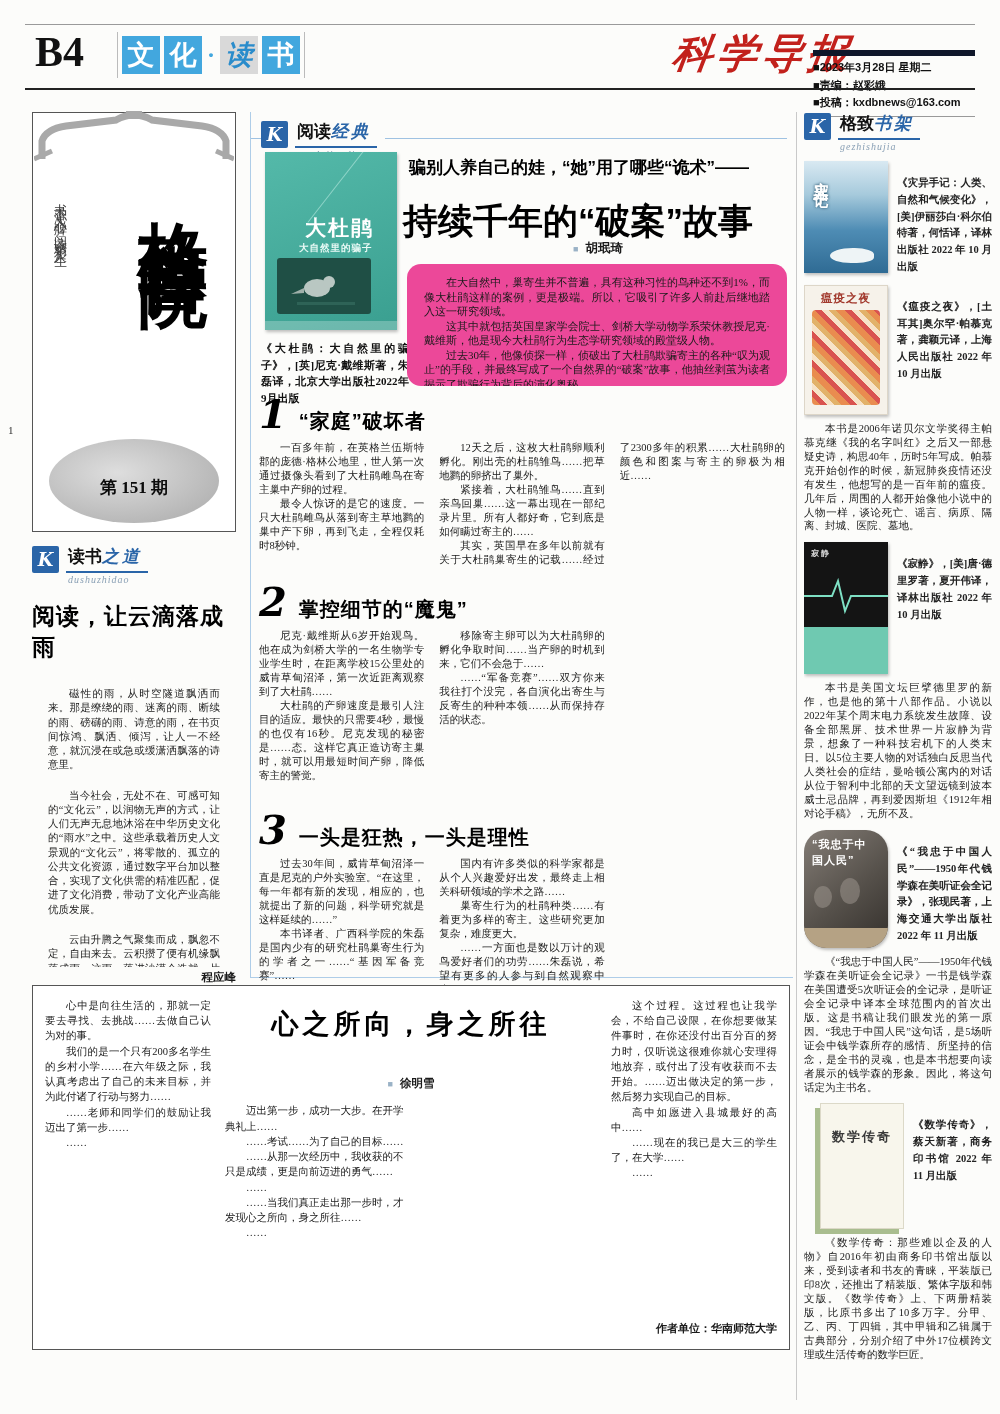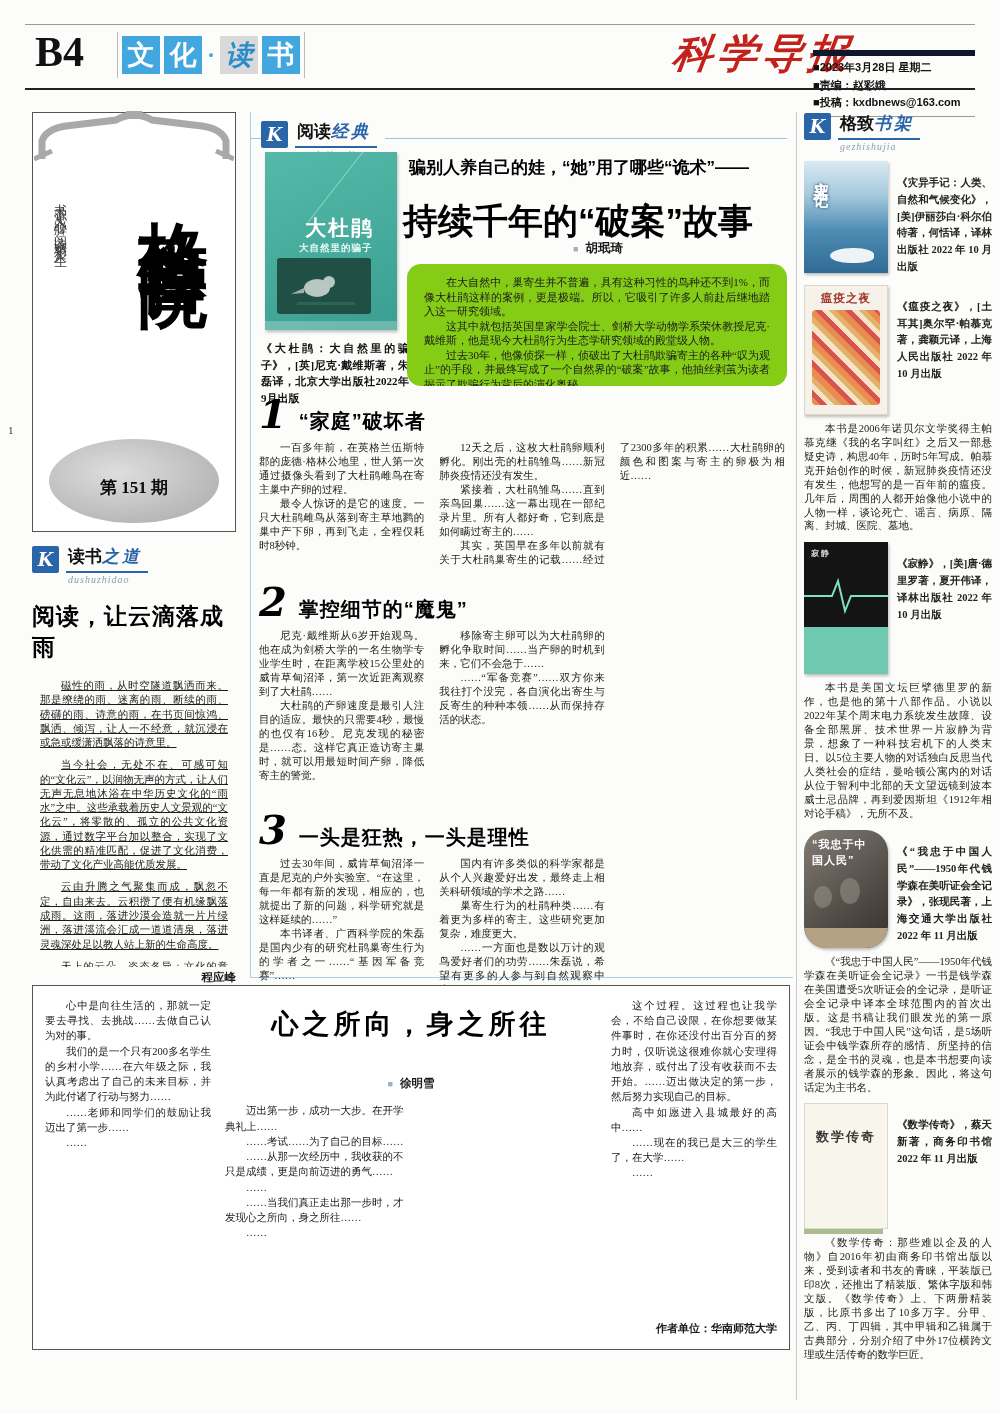--- a/index.html
+++ b/index.html
@@ -41,21 +41,21 @@
   .big-title{position:absolute;right:26px;top:52px;writing-mode:vertical-rl;font:900 70px/1 "DejaVu Serif",serif;
              color:#000;letter-spacing:12px;}
   .oval{position:absolute;left:50%;transform:translateX(-50%);bottom:8px;width:170px;height:84px;border-radius:50%;
         background:radial-gradient(ellipse at 40% 40%,#dedede,#a8a8a8);}
   .issue{position:absolute;left:0;right:0;bottom:32px;text-align:center;font:700 17px "Liberation Serif",serif;color:#0c0c0c;}
 
   
   .dushu{position:absolute;left:32px;top:545px;width:204px;height:436px;}
   .dushu-title{margin:16px 0 8px;font:700 23px "Liberation Sans",sans-serif;letter-spacing:1px;color:#000;}
   .jtext{font:10.5px/1.36 "Liberation Serif",serif;text-align:justify;color:#1c1c1c;}
-  .jtext p{margin:8px;text-indent:2em;text-decoration:underline;}
+  .jtext p{margin:16px;text-indent:2em;}
   .dushu-body{height:296px;overflow:hidden;}
   .author{text-align:right;font-weight:700;font-size:11.5px;margin-top:3px;}
 
   
   .mid{position:absolute;left:250px;top:112px;width:543px;height:866px;
        border-left:1px solid #aecde8;border-bottom:1px solid #aecde8;box-sizing:border-box;}
   .mid-hline{position:absolute;left:0;right:6px;top:26px;height:1px;background:#9fc2e2;}
   .mid-hdr{position:absolute;left:10px;top:8px;background:#fcfcfa;padding-right:8px;}
   .cover{position:absolute;left:14px;top:40px;width:132px;height:178px;background:linear-gradient(160deg,#54b9a9,#3a9f90);
          overflow:hidden;box-shadow:1px 2px 3px rgba(0,0,0,.25);}
@@ -64,21 +64,21 @@
   .cover .ct{position:absolute;left:40px;top:62px;color:#fff;font:700 21px "DejaVu Serif",serif;letter-spacing:2px;}
   .cover .cs{position:absolute;left:34px;top:90px;color:#eafaf6;font:700 9.5px "Liberation Sans",sans-serif;letter-spacing:1px;}
   .cover .photo{position:absolute;left:12px;bottom:16px;width:94px;height:56px;background:#1f4f45;border-radius:3px;}
   .cover .strip{position:absolute;left:0;right:0;bottom:0;height:9px;background:rgba(255,255,255,.25);}
   .cover-cap{position:absolute;left:10px;top:228px;width:148px;font:600 11px/1.5 "Liberation Serif",serif;text-align:justify;color:#111;}
   .kicker{position:absolute;left:158px;top:44px;width:382px;font:700 17px "Liberation Sans",sans-serif;color:#000;}
   .headline{position:absolute;left:152px;top:66px;width:392px;font:900 35px/1.15 "Liberation Sans",sans-serif;
             letter-spacing:0px;color:#000;}
   .byline{position:absolute;left:158px;top:128px;width:378px;text-align:center;font:700 12.5px "Liberation Sans",sans-serif;}
   .bullet{color:#9ab2c6;font-size:9px;margin-right:7px;}
-  .leadbox{position:absolute;left:156px;right:6px;top:152px;height:100px;overflow:hidden;background:#84cc16;
+  .leadbox{position:absolute;left:156px;right:6px;top:152px;height:100px;overflow:hidden;background:#ec4899;
            border-radius:14px;padding:11px 17px;font:11px/1.32 "Liberation Serif",serif;text-align:justify;}
   .leadbox p{margin:0;text-indent:2em;}
   .sections{position:absolute;left:8px;right:8px;top:284px;}
   .section{margin-bottom:11px;}
   .sec-head{display:flex;align-items:baseline;gap:12px;margin:0 0 6px 0;}
   .sec-num{font:italic 900 40px/0.9 "DejaVu Serif",serif;color:#000;}
   .sec-title{font:700 20px "Liberation Sans",sans-serif;letter-spacing:1px;color:#000;}
   .sec-body{column-count:3;column-gap:15px;column-fill:auto;overflow:hidden;
             font:10.5px/1.33 "Liberation Serif",serif;text-align:justify;}
   .sec-body p{margin:0;text-indent:2em;}
@@ -103,21 +103,21 @@
   .cv2 .city{position:absolute;left:7px;right:7px;top:24px;bottom:9px;border-radius:4px;
              background:repeating-linear-gradient(45deg,#e98c4f 0 6px,#d9534f 6px 11px,#f7e3c8 11px 16px,#e2b26a 16px 21px);}
   .cv3{background:#141414;}
   .cv3 .t{position:absolute;top:6px;left:7px;color:#dcdcdc;font:700 8px "Liberation Sans",sans-serif;letter-spacing:2px;}
   .cv3 .band{position:absolute;left:0;right:0;bottom:0;height:36%;background:#6fc9b1;}
   .cv3 svg{position:absolute;left:0;top:34px;}
   .cv4{background:linear-gradient(140deg,#847d76,#55504a 55%,#332f2b);}
   .cv4 .fig{position:absolute;border-radius:50%;background:#9a938c;opacity:.55;}
   .cv4 .t{position:absolute;top:7px;left:8px;color:#fff;font:700 11px/1.45 "Liberation Sans",sans-serif;letter-spacing:1px;width:64px;}
   .cv4 .band{position:absolute;bottom:0;left:0;right:0;height:20px;background:#b5a284;}
-  .cv5{background:#f8f6ec;border:1px solid #dcd9c8;box-sizing:border-box;box-shadow:-5px 5px 0 #a9bd8f;margin-left:0;}
+  .cv5{background:#f8f6ec;border:1px solid #dcd9c8;box-sizing:border-box;box-shadow:-5px 5px 0 #a9bd8f;margin-left:16px;}
   .cv5 .t{position:absolute;top:24px;left:0;right:0;text-align:center;font:700 13px "DejaVu Serif",serif;color:#3a3a3a;letter-spacing:2px;}
 
   
   .bottom{position:absolute;left:32px;top:985px;width:758px;height:365px;border:1px solid #555;background:#fff;
           box-sizing:border-box;padding:12px 12px;display:flex;gap:14px;}
   .bcol{width:166px;font:10.5px/1.45 "Liberation Serif",serif;text-align:justify;overflow:hidden;}
   .bcol p,.bmid-body p{margin:0;text-indent:2em;}
   .bmid{flex:1;display:flex;flex-direction:column;min-width:0;}
   .btitle{text-align:center;font:700 27px "Liberation Sans",sans-serif;letter-spacing:4px;margin-top:8px;color:#000;}
   .bby{text-align:center;font:700 11.5px "Liberation Sans",sans-serif;margin:12px 0 12px;}
@@ -226,21 +226,21 @@
 
     <div class="sections">
       <div class="section">
         <div class="sec-head">
           <span class="sec-num">1</span>
           <span class="sec-title">“家庭”破坏者</span>
         </div>
         <div class="sec-body h1b">
             <p>一百多年前，在英格兰伍斯特郡的庞德·格林公地里，世人第一次通过摄像头看到了大杜鹃雌鸟在寄主巢中产卵的过程。</p>
             <p>最令人惊讶的是它的速度。一只大杜鹃雌鸟从落到寄主草地鹨的巢中产下卵，再到飞走，全程仅耗时8秒钟。</p>
-            <p>12天之后，这枚大杜鹃卵顺利孵化。刚出壳的杜鹃雏鸟……新冠肺炎疫情还没有发生。</p>
+            <p>12天之后，这枚大杜鹃卵顺利孵化。刚出壳的杜鹃雏鸟……把草地鹨的卵挤出了巢外。</p>
             <p>紧接着，大杜鹃雏鸟……直到亲鸟回巢……这一幕出现在一部纪录片里。所有人都好奇，它到底是如何瞒过寄主的……</p>
             <p>其实，英国早在多年以前就有关于大杜鹃巢寄生的记载……经过了2300多年的积累……大杜鹃卵的颜色和图案与寄主的卵极为相近……</p>
           </div>
       </div>
       <div class="section">
         <div class="sec-head">
           <span class="sec-num">2</span>
           <span class="sec-title">掌控细节的“魔鬼”</span>
         </div>
         <div class="sec-body h2b">

